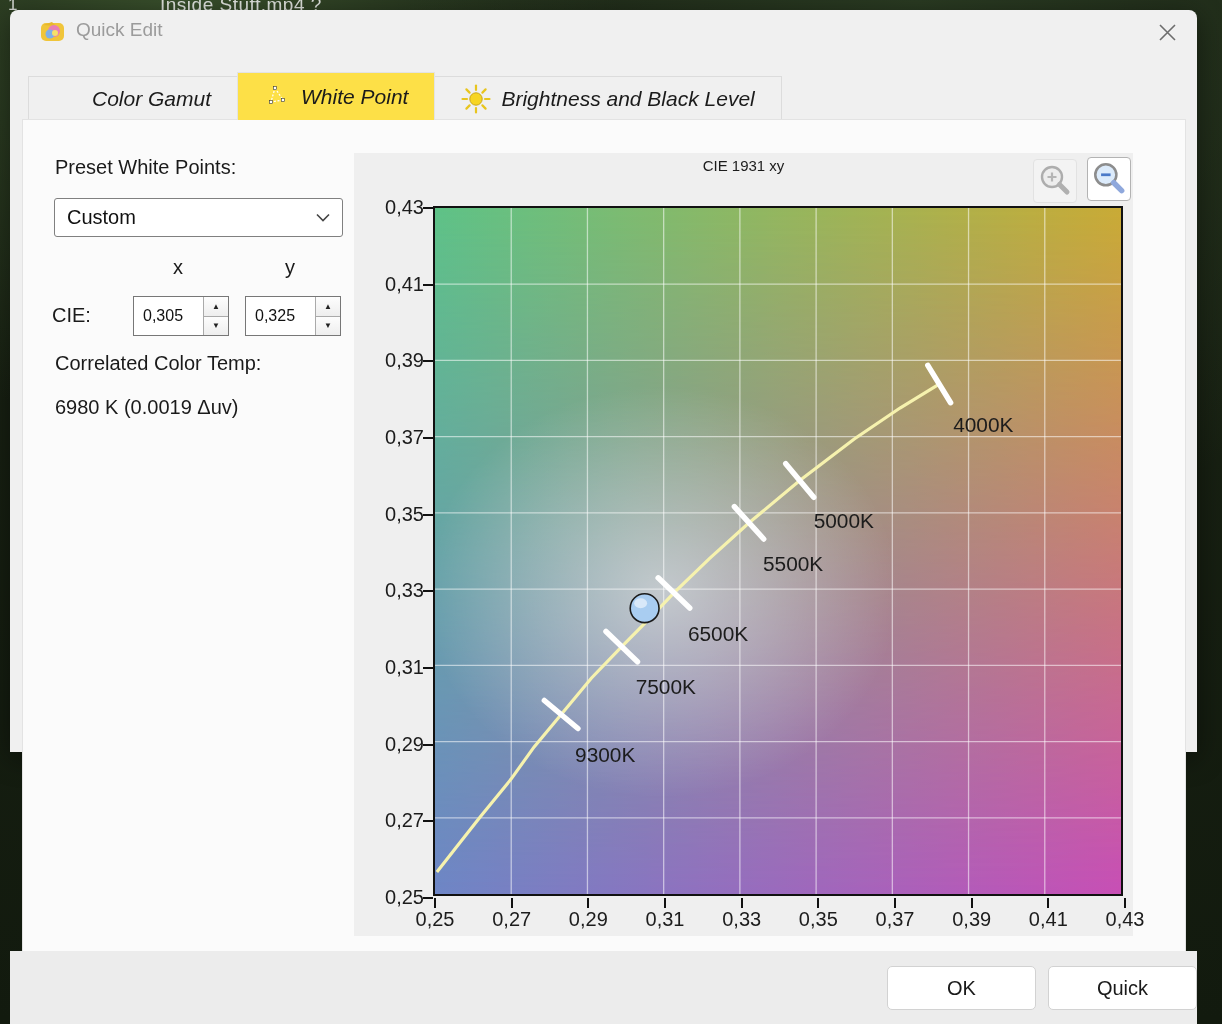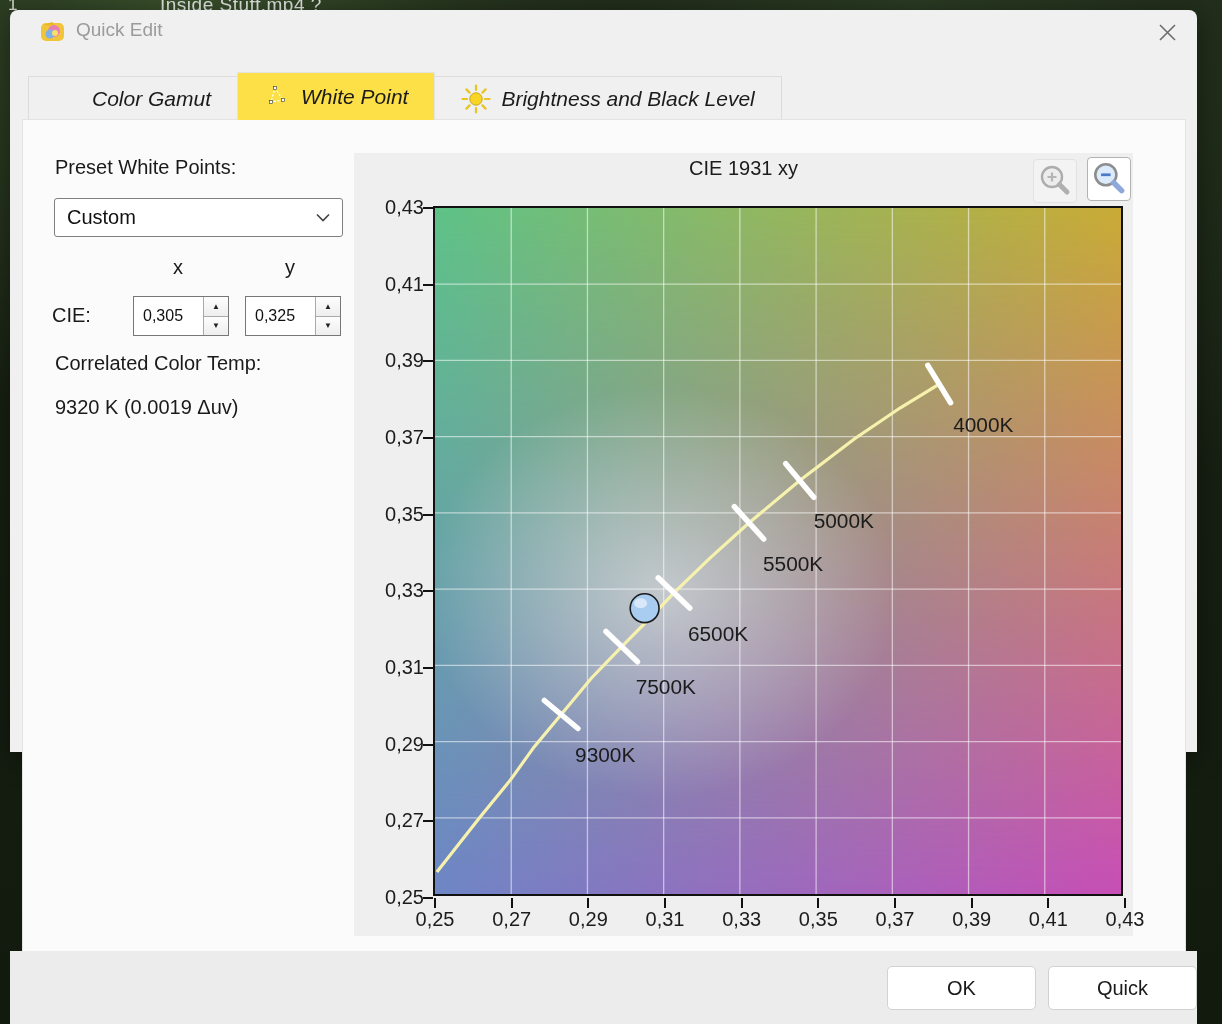--- a/index.html
+++ b/index.html
@@ -59,21 +59,21 @@
     padding-left:9px; }
   .spin .btns { width:25px; display:flex; flex-direction:column; border-left:1px solid #aaa; }
   .spin .sb { flex:1; background:linear-gradient(#fdfdfd,#eee); border:none;
     display:flex; align-items:center; justify-content:center; font-size:8px; color:#222; }
   .spin .sb:first-child { border-bottom:1px solid #aaa; }
 
   
   .chartpanel { position:absolute; left:331px; top:33px; width:779px; height:783px;
     background:#efefef; }
   .chart-title { position:absolute; left:0; right:0; top:4px; text-align:center;
-    font-size:20px; color:#1c1c1c; }
+    font-size:15px; color:#1c1c1c; }
   .zoombtn { position:absolute; width:44px; height:44px; border-radius:4px;
     display:flex; align-items:center; justify-content:center; }
   .zoom-in  { left:679px; top:6px; background:#f3f3f3; border:1px solid #e2e2e2; }
   .zoom-out { left:733px; top:4px; background:#ffffff; border:1px solid #b3b3b3; }
 
   .plot { position:absolute; left:79px; top:53px; width:690px; height:690px;
     border:2px solid #111; }
   .grad-bottom { position:absolute; inset:0;
     background:linear-gradient(to right, #6e86c6, #c84fb6); }
   .grad-top { position:absolute; inset:0;
@@ -181,21 +181,21 @@
     </div>
     <div class="spin" style="left:222px; top:176px;">
       <span class="val">0,325</span>
       <span class="btns">
         <span class="sb">▲</span>
         <span class="sb">▼</span>
       </span>
     </div>
 
     <div class="lbl" style="left:32px; top:232px;">Correlated Color Temp:</div>
-    <div class="lbl" style="left:32px; top:276px;">9320 K (0.0019 Δuv)</div>
+    <div class="lbl" style="left:32px; top:276px;">6980 K (0.0019 Δuv)</div>
 
     <div class="chartpanel">
       <div class="chart-title">CIE 1931 xy</div>
 
       <div class="zoombtn zoom-in">
         <svg width="36" height="36" viewBox="0 0 36 36">
           <circle cx="15" cy="14" r="10" fill="#ededed" stroke="#adadad" stroke-width="2.4"></circle>
           <path d="M15 9.5 V18.5 M10.5 14 H19.5" stroke="#b5b5b5" stroke-width="2.2"></path>
           <path d="M22.5 21.5 L30 29" stroke="#b0b0b0" stroke-width="5" stroke-linecap="round"></path>
         </svg>

